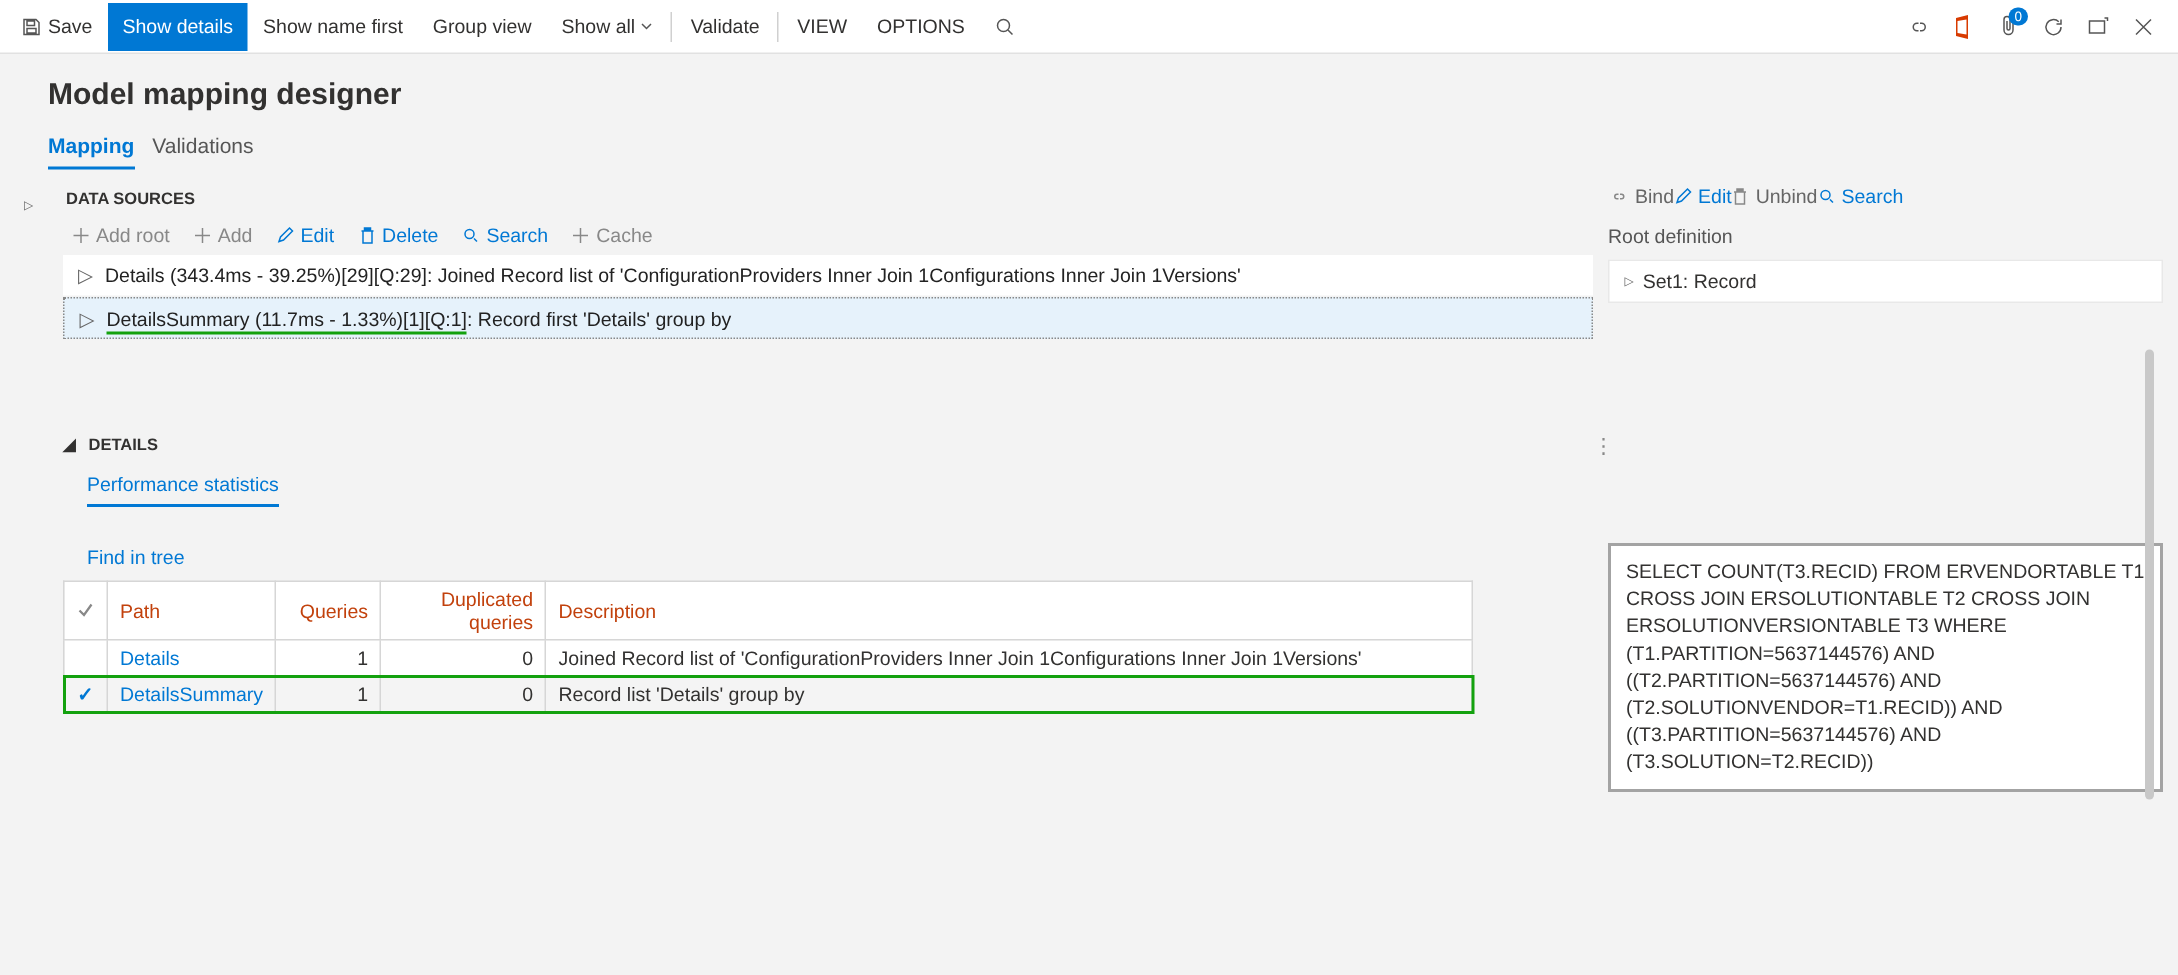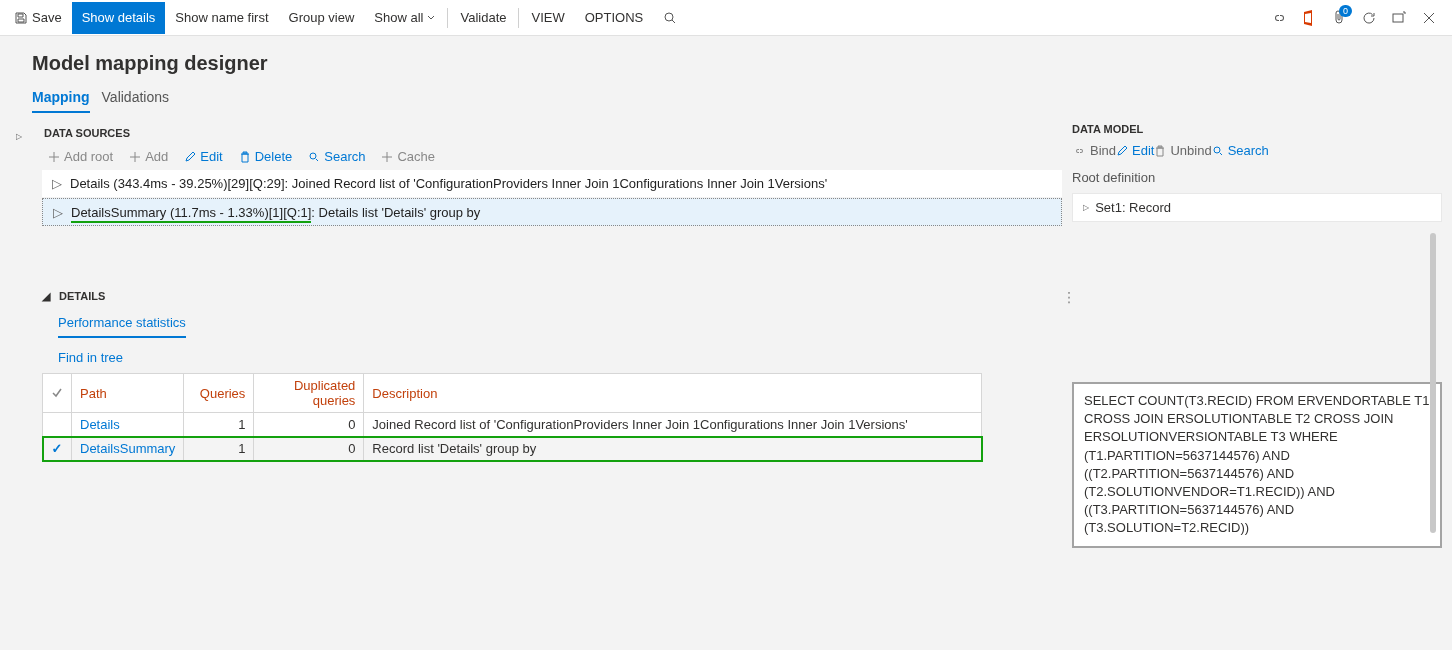--- a/index.html
+++ b/index.html
@@ -66,21 +66,21 @@
   .tree-chev { width: 14px; display: inline-flex; justify-content: center; color: #666; }
   .tree-text { padding-left: 6px; }
   .green-und { border-bottom: 2px solid #13a10e; padding-bottom: 1px; }
   
   .details-section { margin-top: 60px; }
   .section-caret { display: inline-block; width: 10px; margin-right: 4px; }
   .section-title { font-size: 11px; font-weight: 600; padding: 4px 0; }
   .subtabs { display: flex; gap: 18px; margin: 4px 0 0 16px; }
   .subtab { font-size: 13px; padding: 4px 0 6px; cursor: pointer; }
   .subtab.active { color: #0078d4; border-bottom: 2px solid #0078d4; font-weight: 400; }
-  .find-link { color: #0078d4; font-size: 13px; margin: 12px 0 8px 16px; cursor: pointer; display: inline-block; }
+  .find-link { color: #0078d4; font-size: 13px; margin: 26px 0 8px 16px; cursor: pointer; display: inline-block; }
   
   .perf-table { border-collapse: collapse; width: 940px; margin-left: 0; }
   .perf-table th, .perf-table td {
     border: 1px solid #d6d6d6; padding: 4px 8px; font-size: 13px;
     text-align: left; background: #fff;
   }
   .perf-table th { font-weight: 400; color: #c2410c; }
   .perf-table th.num, .perf-table td.num { text-align: right; }
   .perf-table th.chk, .perf-table td.chk { width: 26px; text-align: center; }
   .perf-table tr.selected td { background: #f4f4f4; }
@@ -235,21 +235,21 @@
     </div>
 
     <div class="tree">
       <div class="tree-row">
         <span class="tree-chev">▷</span>
         <span class="tree-text">Details (343.4ms - 39.25%)[29][Q:29]: Joined Record list of 'ConfigurationProviders Inner Join 1Configurations Inner Join 1Versions'</span>
       </div>
       <div class="tree-row selected">
         <span class="tree-chev">▷</span>
         <span class="tree-text">
-          <span class="green-und">DetailsSummary (11.7ms - 1.33%)[1][Q:1]</span><span>: Details list 'Details' group by</span>
+          <span class="green-und">DetailsSummary (11.7ms - 1.33%)[1][Q:1]</span><span>: Record first 'Details' group by</span>
         </span>
       </div>
     </div>
 
     <div class="details-section">
       <div class="section-title">
         <span class="section-caret">◢</span>
         <span>DETAILS</span>
       </div>
       <div class="subtabs">
@@ -286,21 +286,20 @@
             <td class="num">0</td>
             <td>Record list 'Details' group by</td>
           </tr>
         </tbody>
       </table>
     </div>
   </div>
 
   <div class="right-col">
     <div class="scroll-thumb"></div>
-    <div class="right-header">DATA MODEL</div>
     <div class="right-actions">
       <span class="right-action">
         <svg width="14" height="12" viewBox="0 0 14 12">
             <path d="M4 6a2 2 0 012-2h1v1H6a1 1 0 100 2h1v1H6a2 2 0 01-2-2zm4-2h1a2 2 0 010 4H8V7h1a1 1 0 100-2H8V4z" fill="#888"></path>
           </svg>
         <span>Bind</span>
       </span>
       <span class="right-action blue">
         <svg width="12" height="12" viewBox="0 0 12 12">
             <path d="M2 10l1-3 6-6 2 2-6 6-3 1z" fill="none" stroke="#0078d4" stroke-width="1"></path>

